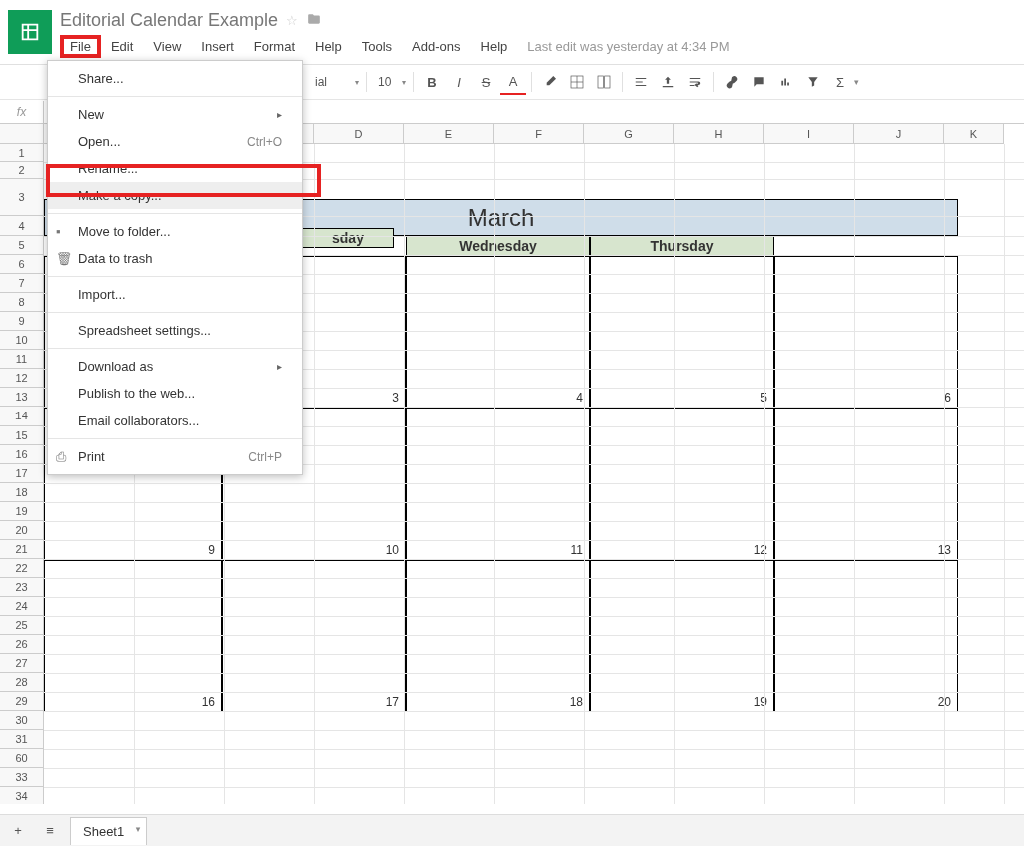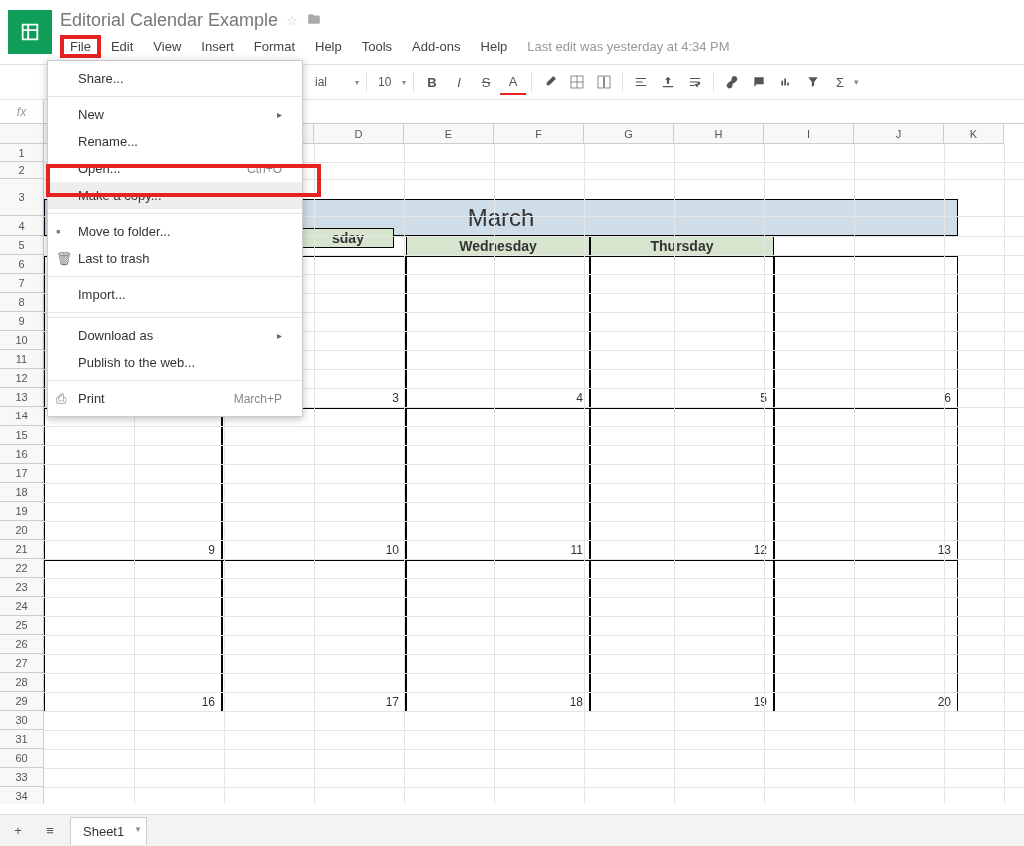--- a/index.html
+++ b/index.html
@@ -321,56 +321,62 @@
 <div class="file-menu">
   <div class="menu-row">
       <span>Share...</span>
     </div>
   <div class="menu-divider"></div>
   <div class="menu-row">
       <span>New</span>
       <span class="submenu-arrow">▸</span>
     </div>
   <div class="menu-row">
-      <span>Rename...</span>
-    </div>
-  <div class="menu-row">
       <span>Open...</span>
       <span class="shortcut">Ctrl+O</span>
     </div>
+  <div class="menu-row">
+      <span>Rename...</span>
+    </div>
   <div class="menu-row highlighted-row">
       <span>Make a copy...</span>
     </div>
   <div class="menu-divider"></div>
   <div class="menu-row">
       <span class="row-icon">▪</span>
       <span>Move to folder...</span>
     </div>
   <div class="menu-row">
       <span class="row-icon">🗑</span>
-      <span>Last to trash</span>
+      <span>Data to trash</span>
     </div>
   <div class="menu-divider"></div>
   <div class="menu-row">
       <span>Import...</span>
     </div>
   <div class="menu-divider"></div>
+  <div class="menu-row">
+      <span>Spreadsheet settings...</span>
+    </div>
   <div class="menu-divider"></div>
   <div class="menu-row">
       <span>Download as</span>
       <span class="submenu-arrow">▸</span>
     </div>
   <div class="menu-row">
       <span>Publish to the web...</span>
     </div>
+  <div class="menu-row">
+      <span>Email collaborators...</span>
+    </div>
   <div class="menu-divider"></div>
   <div class="menu-row">
       <span class="row-icon">⎙</span>
       <span>Print</span>
-      <span class="shortcut">March+P</span>
+      <span class="shortcut">Ctrl+P</span>
     </div>
 </div>
 
 <div class="red-annotation" style="left:46px;top:164px;width:275px;height:33px"></div>
 
 <div class="tabs-bar">
   <div class="tab-btn">+</div>
   <div class="tab-btn">≡</div>
   <div class="sheet-tab"><span>Sheet1</span></div>
 </div>

